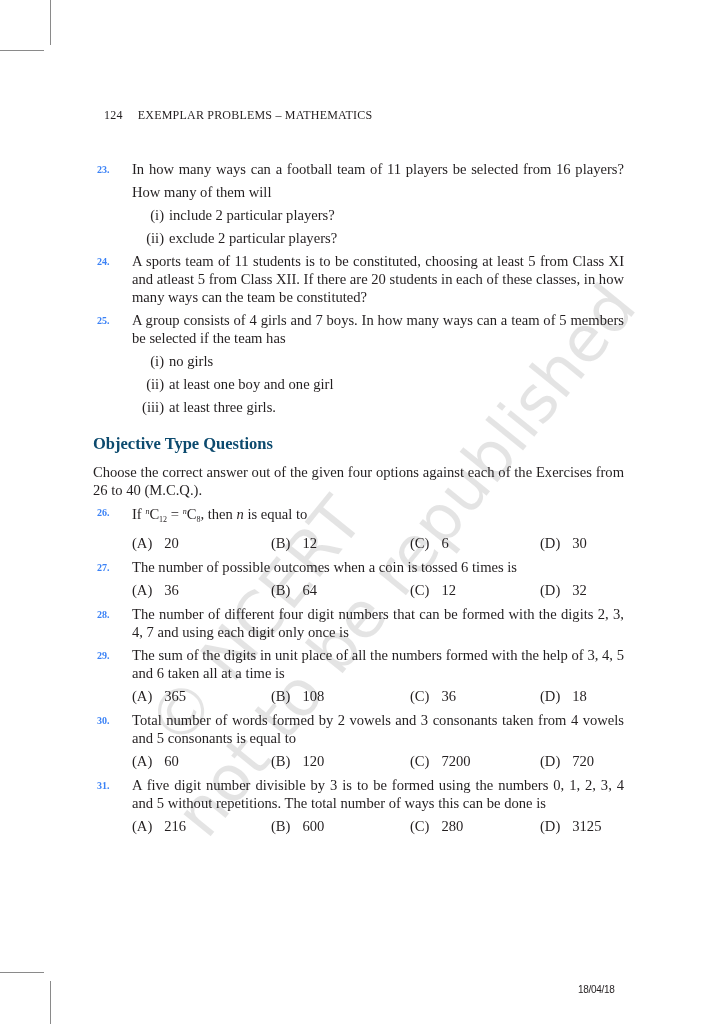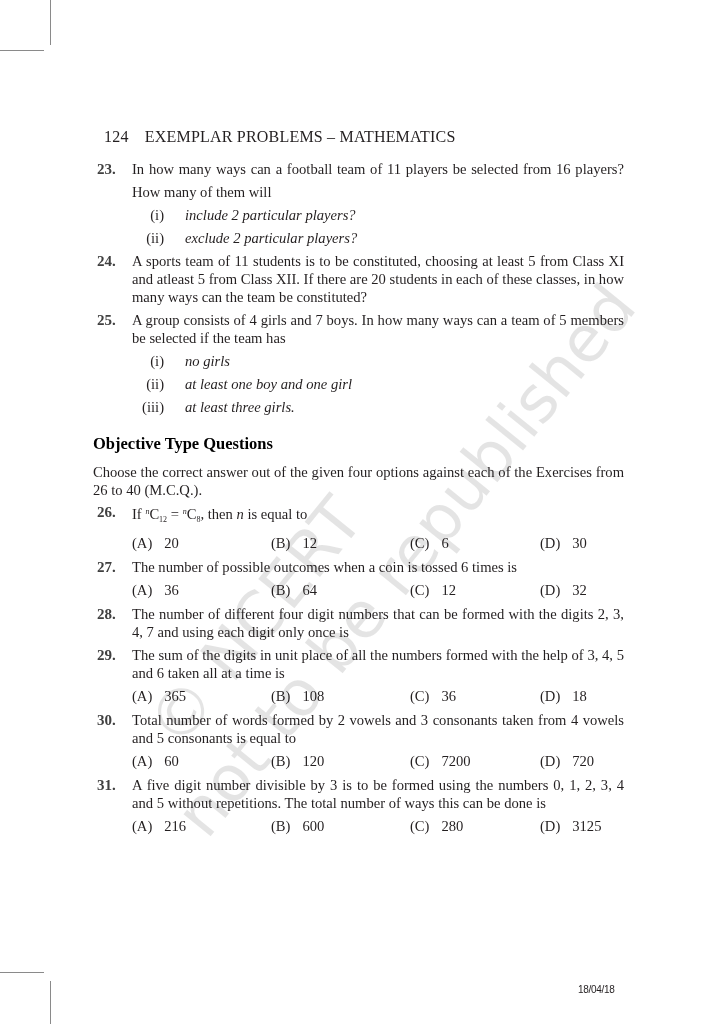--- a/index.html
+++ b/index.html
@@ -8,58 +8,58 @@
     font-family: "Liberation Serif", "DejaVu Serif", serif;
     color: #231f20;
   }
   .crop { position: absolute; background: #8a8a8a; }
   .crop-tl-v { left: 50px; top: 0; width: 1px; height: 45px; }
   .crop-tl-h { left: 0; top: 50px; width: 44px; height: 1px; }
   .crop-bl-h { left: 0; top: 972px; width: 44px; height: 1px; }
   .crop-bl-v { left: 50px; top: 981px; width: 1px; height: 43px; }
 
   .header {
-    position: absolute; left: 104px; top: 128px;
-    font-size: 16px; letter-spacing: 0.2px; color: #231f20;
+    position: absolute; left: 104px; top: 108px;
+    font-size: 12px; letter-spacing: 0.2px; color: #231f20;
   }
   .header .pg { margin-right: 12px; }
 
   .watermark {
     position: absolute; left: 0; top: 0; width: 717px; height: 1024px;
     pointer-events: none;
   }
   .wm-line {
     position: absolute; font-family: "DejaVu Sans", sans-serif;
     color: #000; opacity: 0.10; white-space: nowrap;
     transform-origin: left center;
   }
   .wm-1 { left: 162px; top: 700px; font-size: 64px; transform: rotate(-51deg); }
   .wm-2 { left: 190px; top: 790px; font-size: 64px; transform: rotate(-51deg); }
 
   .content { position: absolute; left: 93px; top: 158px; width: 531px; font-size: 14.6px; line-height: 23px; }
   .q { position: relative; padding-left: 39px; }
   .qnum {
-    position: absolute; left: 4px; top: 0; color: #404040;
-    font-weight: bold; font-size: 15px;
+    position: absolute; left: 4px; top: 0; color: #3b82f6;
+    font-weight: bold; font-size: 10px;
   }
   .qtext { text-align: justify; line-height: 18px; padding-top: 2px; padding-bottom: 3px; }
   .q23 .qtext { line-height: 23px; padding-top: 0; padding-bottom: 0; }
   .sub { position: relative; padding-left: 37px; line-height: 23px; }
   .sub .rn { position: absolute; right: calc(100% - 37px - 1px); width: 32px; text-align: right; }
   .sub .rn { left: 0; text-align: right; width: 32px; }
-  .sub .st { margin-left: 16px; font-style: italic; }
+  .sub .st { margin-left: 0; }
   .opts { display: flex; line-height: 22px; padding-bottom: 2px; }
   .opt { white-space: nowrap; }
   .opt:nth-child(1) { width: 139px; }
   .opt:nth-child(2) { width: 139px; }
   .opt:nth-child(3) { width: 130px; }
   .opt .lbl { margin-right: 12px; }
 
   .section-title {
-    color: #000000; font-weight: bold; font-size: 16.5px;
+    color: #0c4a6e; font-weight: bold; font-size: 16.5px;
     margin-top: 14px; margin-bottom: 8px; line-height: 22px;
   }
   .intro { text-align: justify; line-height: 18px; margin-bottom: 2px; }
   .hint { line-height: 18px; text-align: justify; padding-top: 3px; }
   .hint .hl { color: #1ba5dc; font-weight: bold; }
   .nsup { font-size: 8px; vertical-align: 5px; font-style: italic; }
   .csub { font-size: 8px; vertical-align: -3px; }
   .footer-date {
     position: absolute; left: 578px; top: 984px;
     font-family: "Liberation Sans", sans-serif; font-size: 10px; color: #231f20;

